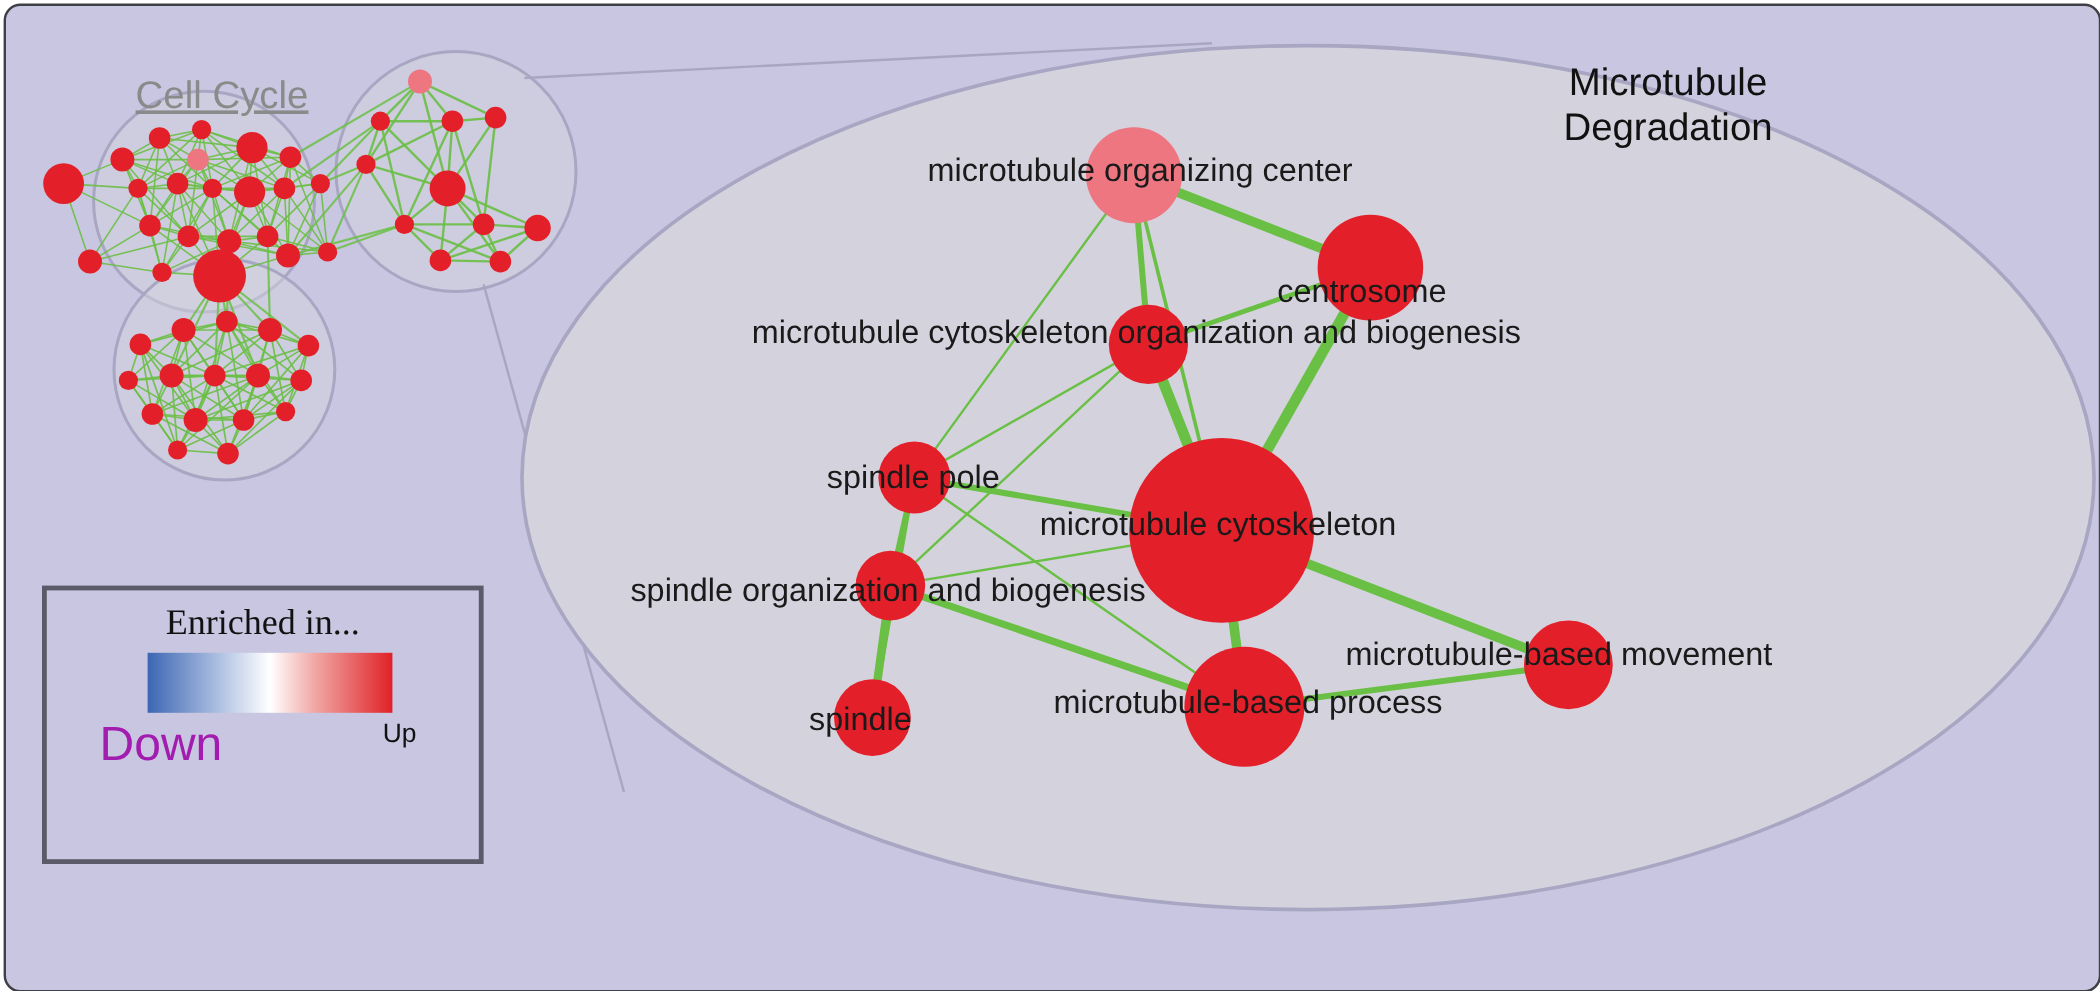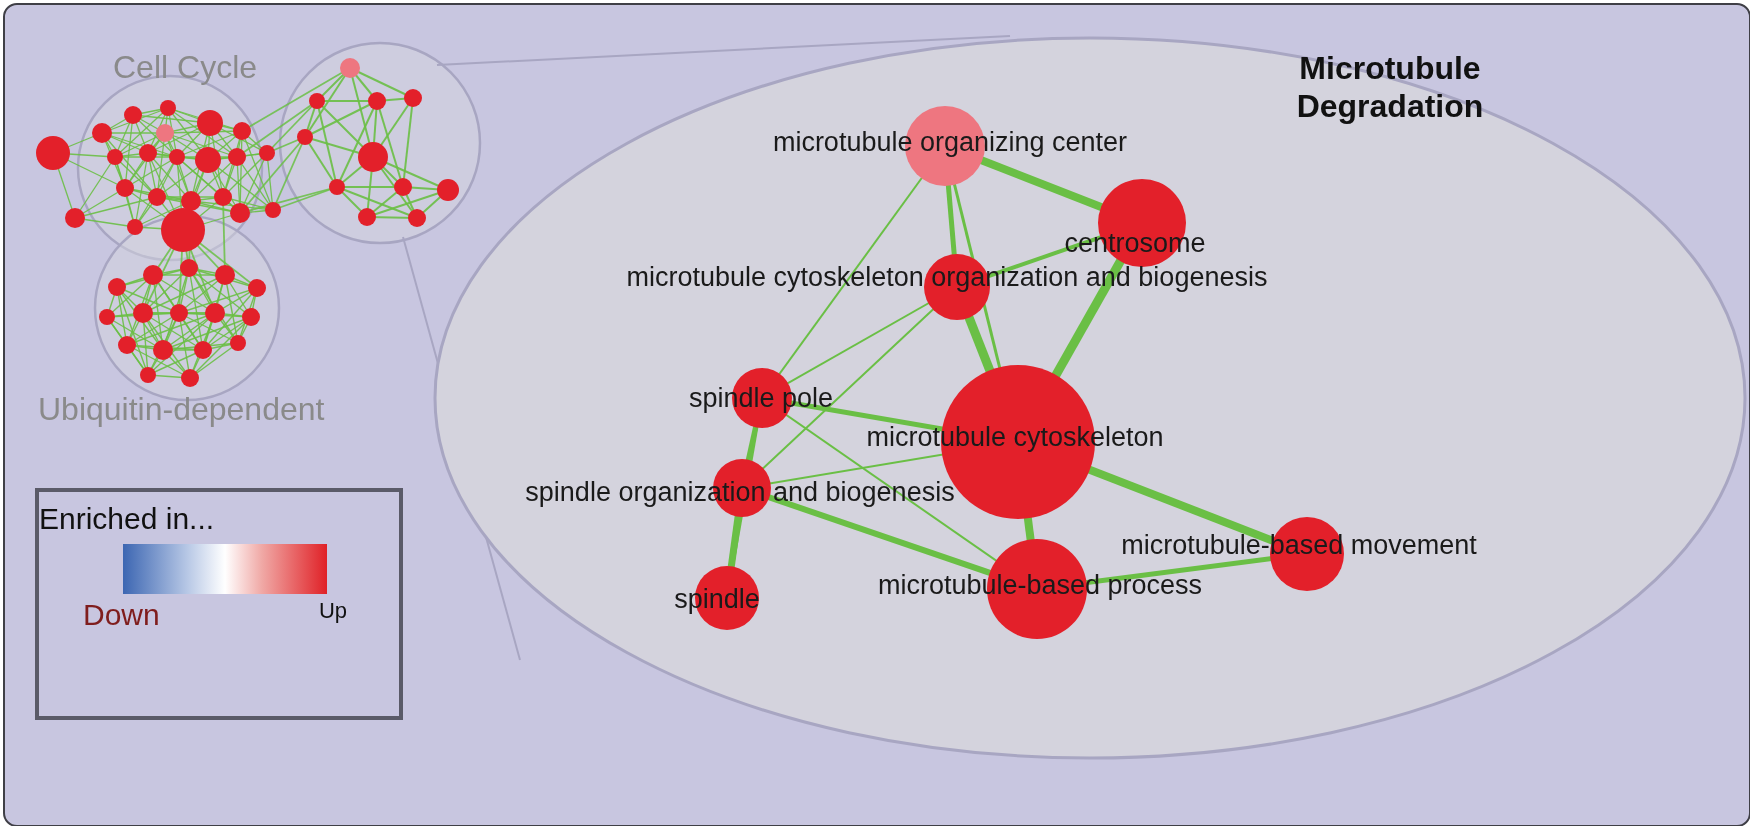--- a/index.html
+++ b/index.html
@@ -9,32 +9,32 @@
     margin:3px;
     background:#c8c6e0;
     border:2px solid #3f3f46;
     border-radius:14px;
     overflow:hidden;
     font-family:"Liberation Sans", sans-serif;
   }
   #net-svg{position:absolute;left:0;top:0;width:100%;height:100%;}
   .overlay{position:absolute;color:#1a1a1a;}
   .gray-label{color:#8a8a8a;font-size:32px;line-height:37px;}
-  #cell-cycle-label{left:108px;top:44px;}
+  #cell-cycle-label{left:108px;top:56px;text-decoration:underline;}
   #ubiquitin-label{left:33px;top:386px;}
-  #microtubule-title{left:1255px;top:44px;width:260px;text-align:center;font-size:32px;line-height:38px;color:#111;font-weight:bold;}
+  #microtubule-title{left:1255px;top:44px;width:260px;text-align:center;font-size:32px;line-height:38px;color:#111;}
   #legend-box{
     position:absolute;left:30px;top:483px;width:368px;height:232px;
     border:4px solid #5a5a68;background:#c8c6e0;box-sizing:border-box;
   }
-  #legend-title{position:absolute;left:0;top:10px;width:100%;font-size:30px;color:#111;}
+  #legend-title{position:absolute;left:0;top:10px;width:100%;text-align:center;font-size:30px;color:#111;font-family:Liberation Serif, serif;}
   #legend-gradient{
     position:absolute;left:84px;top:52px;width:204px;height:50px;
   }
-  #legend-down{position:absolute;left:44px;top:106px;font-size:30px;color:#7f1d1d;}
+  #legend-down{position:absolute;left:44px;top:106px;font-size:40px;color:#a21caf;}
   #legend-up{position:absolute;right:52px;top:106px;font-size:22px;color:#111;}
   #legend-caption{position:absolute;left:0;top:160px;width:100%;text-align:center;font-size:26px;line-height:32px;color:#111;}
 </style>
 </head>
 <body>
 
 <div id="figure">
 
   <svg id="net-svg" viewBox="0 0 1744 820" xmlns="http://www.w3.org/2000/svg">
     <g id="mini-outlines">
@@ -387,21 +387,20 @@
         <circle cx="198" cy="345" r="9" fill="#e3202a"></circle>
         <circle cx="233" cy="338" r="8" fill="#e3202a"></circle>
         <circle cx="143" cy="370" r="8" fill="#e3202a"></circle>
         <circle cx="185" cy="373" r="9" fill="#e3202a"></circle>
       </g>
   </svg>
 
   <div class="overlay gray-label" id="cell-cycle-label">Cell Cycle</div>
 
   <div class="overlay gray-label" id="ubiquitin-label">
-    <div>Ubiquitin-dependent</div>
   </div>
 
   <div class="overlay" id="microtubule-title">
     <div>Microtubule</div>
     <div>Degradation</div>
   </div>
 
   <div id="legend-box">
     <div id="legend-title">Enriched in...</div>
     <div id="legend-gradient" style="background: linear-gradient(to right, rgb(60, 102, 178) 0%, rgb(185, 201, 230) 32%, rgb(255, 255, 255) 50%, rgb(240, 169, 166) 68%, rgb(224, 33, 39) 100%);"></div>

